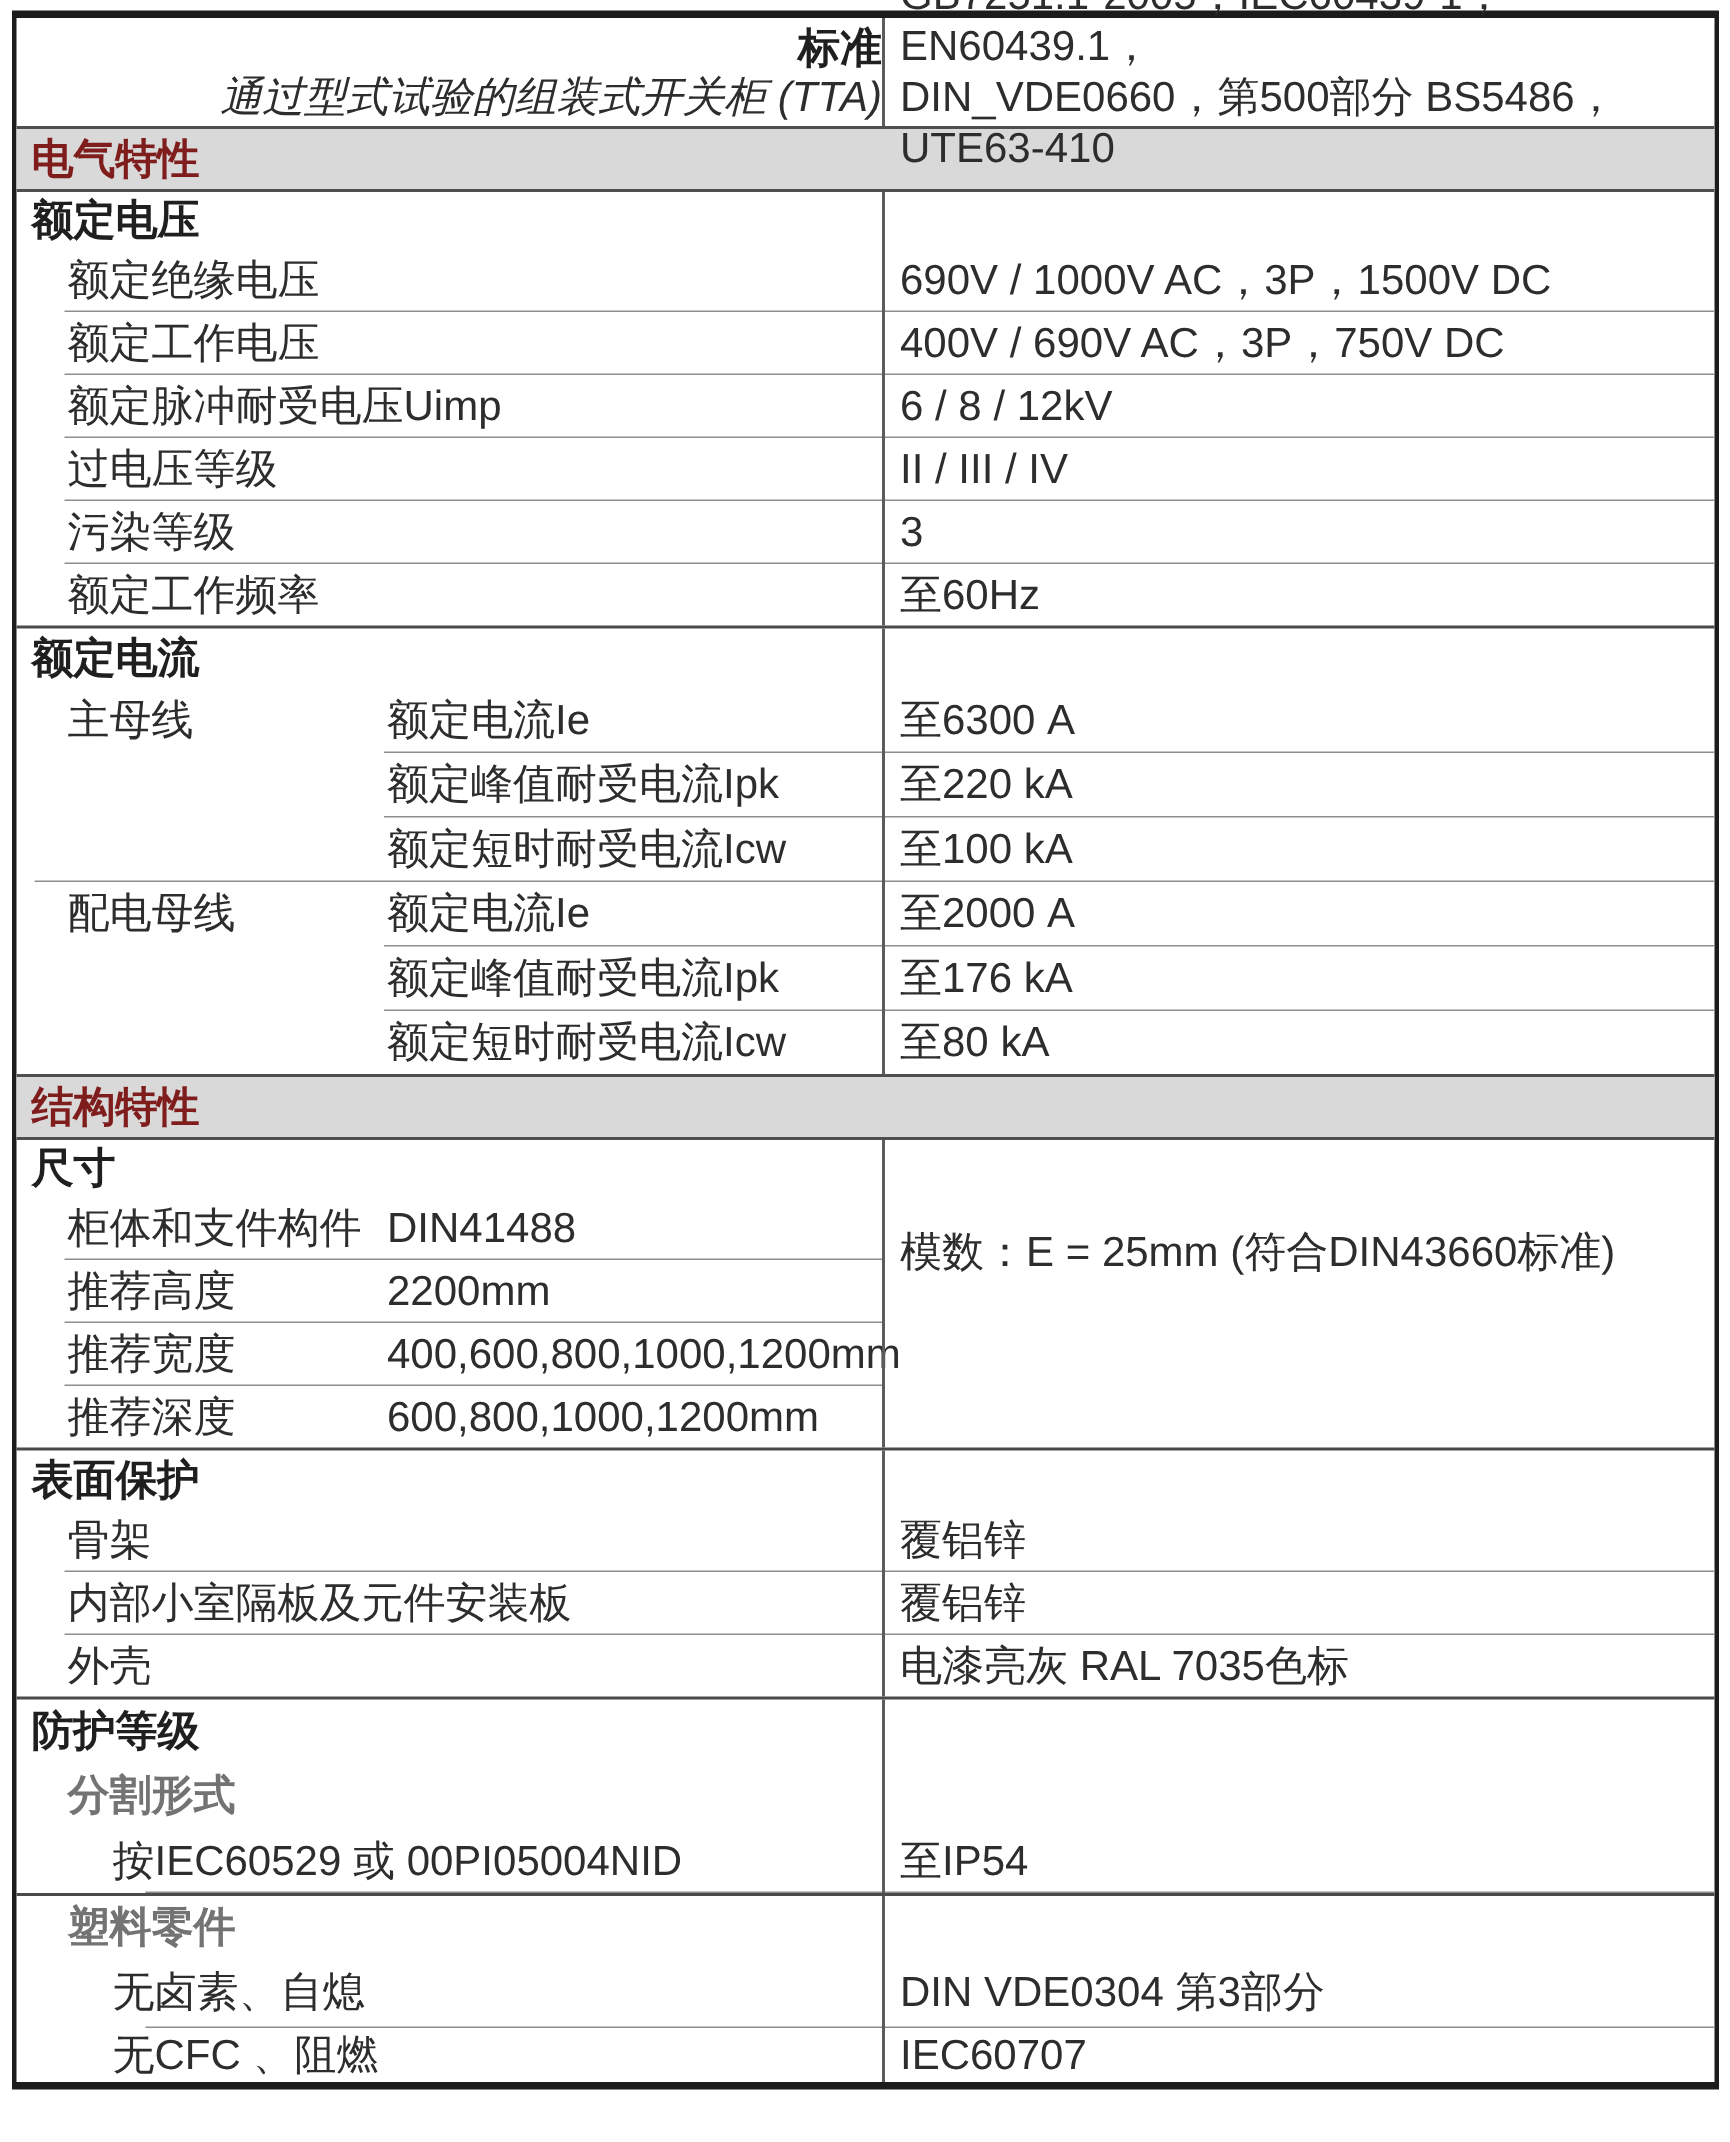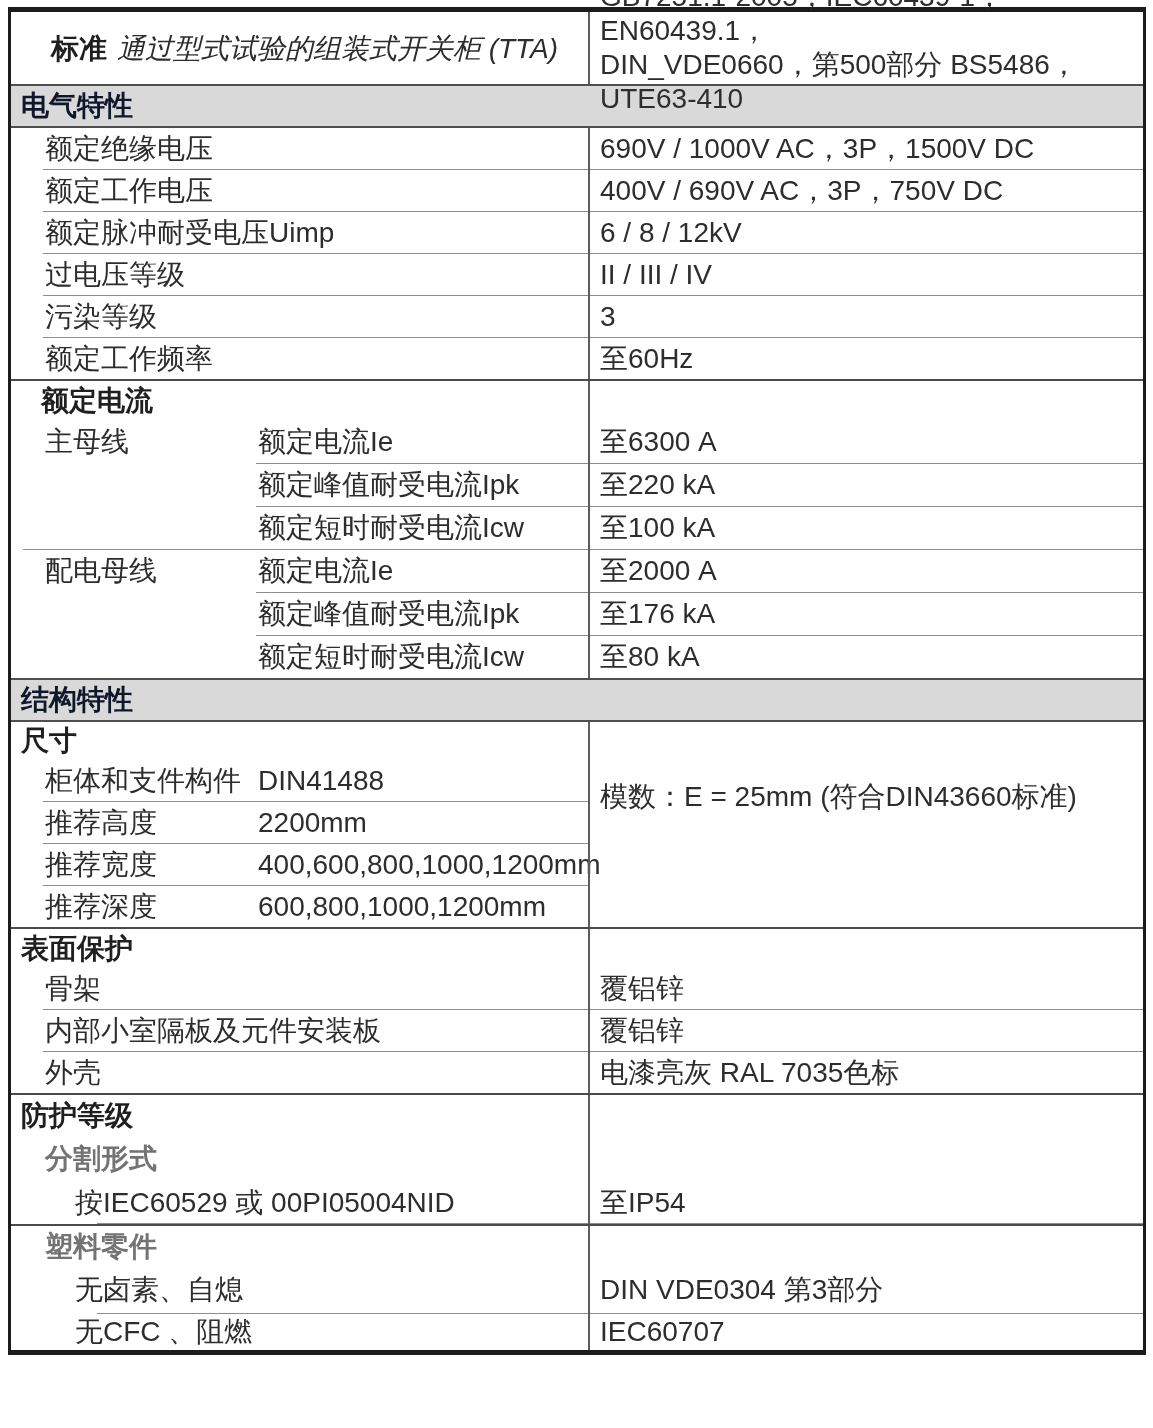--- a/index.html
+++ b/index.html
@@ -36,26 +36,26 @@
   .sep { height:0; border-top:1px solid #8d8d8d; }
   .sep.l1 { margin-left:32px; }
   .sep.l2 { margin-left:86px; }
   .sep.grp { margin-left:12px; }
   .sep.sub { margin-left:245px; }
   .secline { height:0; border-top:2px solid #4a4a4a; }
   .bar {
     height:44px; background:#d9d9d9;
     border-top:2px solid #4f4f4f; border-bottom:2px solid #4f4f4f;
     display:flex; align-items:center;
-    font-weight:700; color:#0f172a; padding-left:10px;
+    font-weight:700; color:#7f1d1d; padding-left:10px;
   }
   .h72 { height:72px; } .h38 { height:38px; } .h39 { height:39px; }
-  .h40 { height:40px;padding-left:20px; } .h41 { height:41px; } .h42 { height:42px; }
+  .h40 { height:40px; } .h41 { height:41px; } .h42 { height:42px; }
   .h43 { height:43px; } .h46 { height:46px; } .h36 { height:36px; }
-  .std-left { flex-direction:row; align-items:flex-end; justify-content:center; }
+  .std-left { flex-direction:column; align-items:flex-end; justify-content:center; }
   .std-left .t1 { font-weight:700; color:#1f1f1f; padding-left:10px; line-height:33px; }
   .std-left .t2 { padding-left:10px; line-height:33px;font-style:italic; }
   .std-right { flex-direction:column; align-items:flex-start; justify-content:center; }
   .std-right .v { line-height:34px; }
   
   .dim-flex { display:flex; }
   .dim-left { width:577px; flex:0 0 577px; }
   .dim-left .row { width:100%; }
   .dim-left .lcell { width:100%; flex:1 1 auto; }
   .dim-note { flex:1; padding:56px 0 0 12px; }
@@ -79,20 +79,26 @@
         </div>
       </div>
     </div>
 
     <div class="bar">
       <span>电气特性</span>
     </div>
 
     <div class="section">
       <div class="vline"></div>
+      <div class="row h38">
+        <div class="lcell">
+            <span class="ind0">额定电压</span>
+          </div>
+        <div class="rcell"></div>
+      </div>
       <div class="row h41">
         <div class="lcell">
             <span class="ind1">额定绝缘电压</span>
           </div>
         <div class="rcell">
             <span>690V / 1000V AC，3P，1500V DC</span>
           </div>
       </div>
       <div class="sep l1"></div>
       <div class="row h41">

